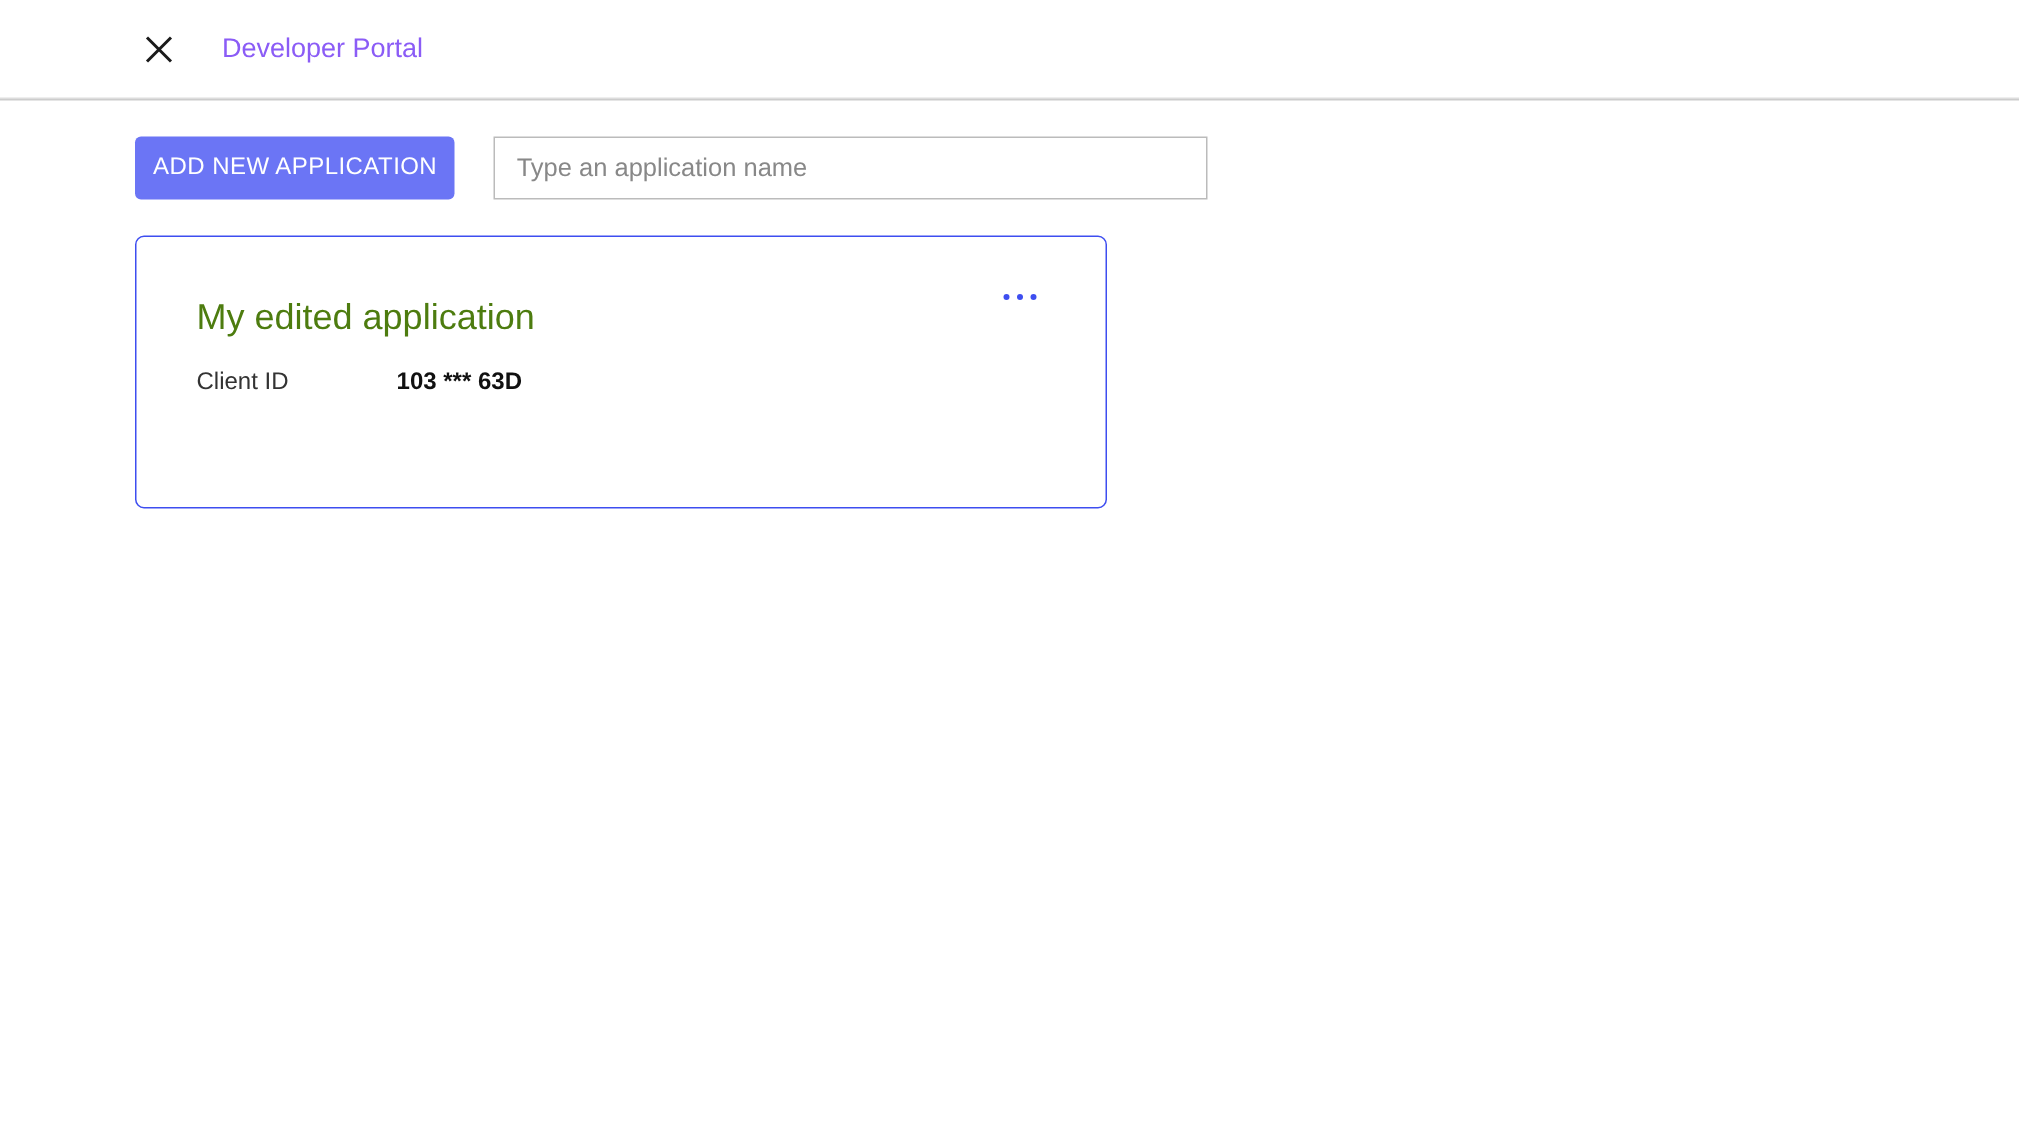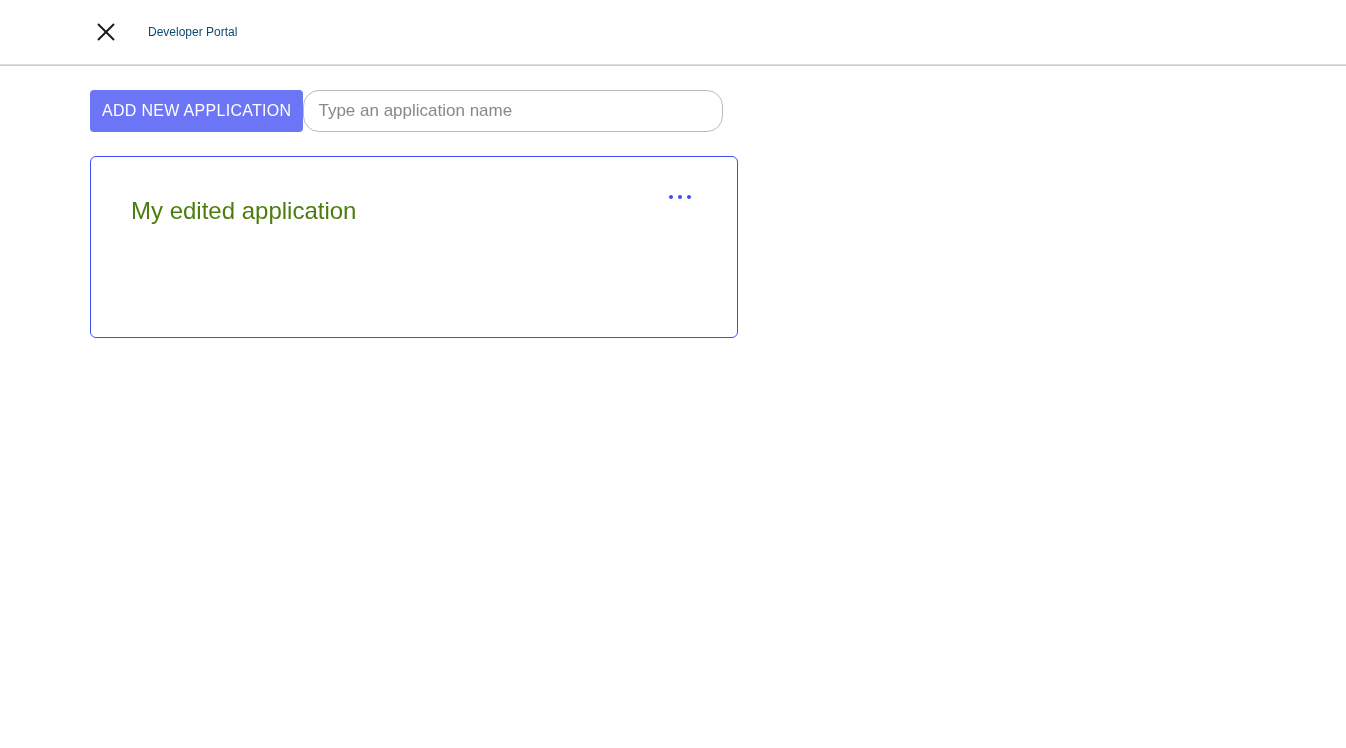--- a/index.html
+++ b/index.html
@@ -18,22 +18,22 @@
   }
   .close-icon {
     width: 20px;
     height: 20px;
     cursor: pointer;
     stroke: #1a1a1a;
     stroke-width: 2;
   }
   .header-title {
     margin-left: 32px;
-    font-size: 12px;
-    color: #0c4a6e;
+    font-size: 18px;
+    color: #8b5cf6;
   }
   .tabs {
     display: flex;
     padding-left: 90px;
     border-bottom: 1px solid #ccc;
   }
   .tab {
     padding: 18px 20px 14px 20px;
     font-size: 19px;
     letter-spacing: 0.5px;
@@ -42,39 +42,40 @@
     color: #1a1a3a;
   }
   .tab.active {
     color: #3e4ef0;
     border-bottom-color: #3e4ef0;
     font-weight: 500;
   }
   .toolbar {
     display: flex;
     align-items: flex-end;
+    gap: 26px;
     padding: 24px 16px 0 90px;
   }
   .btn-primary {
     background: #6b75f5;
     color: #ffffff;
     border: none;
     border-radius: 4px;
     padding: 12px 12px;
     font-size: 16px;
     letter-spacing: 0.3px;
     cursor: pointer;
     font-weight: 500;
   }
   .search-input {
-    width: 420px;
+    width: 476px;
     padding: 10px 14px;
     font-size: 17px;
     border: 1px solid #bbb;
-    border-radius: 16px;
+    border-radius: 0;
     color: #a16207;
   }
   .search-input::placeholder { color: #888; }
   .cards {
     padding: 24px 0 0 90px;
   }
   .app-card {
     width: 648px;
     height: 182px;
     border: 1.5px solid #3e4ef0;
@@ -129,14 +130,18 @@
 </div>
 
 <div class="cards">
   <div class="app-card">
     <div class="card-menu">
       <span class="dot"></span>
         <span class="dot"></span>
         <span class="dot"></span>
     </div>
     <div class="app-name">My edited application</div>
+    <div class="client-row">
+      <span class="client-label">Client ID</span>
+      <span class="client-value">103 *** 63D</span>
+    </div>
   </div>
 </div>
 
 </body></html>

